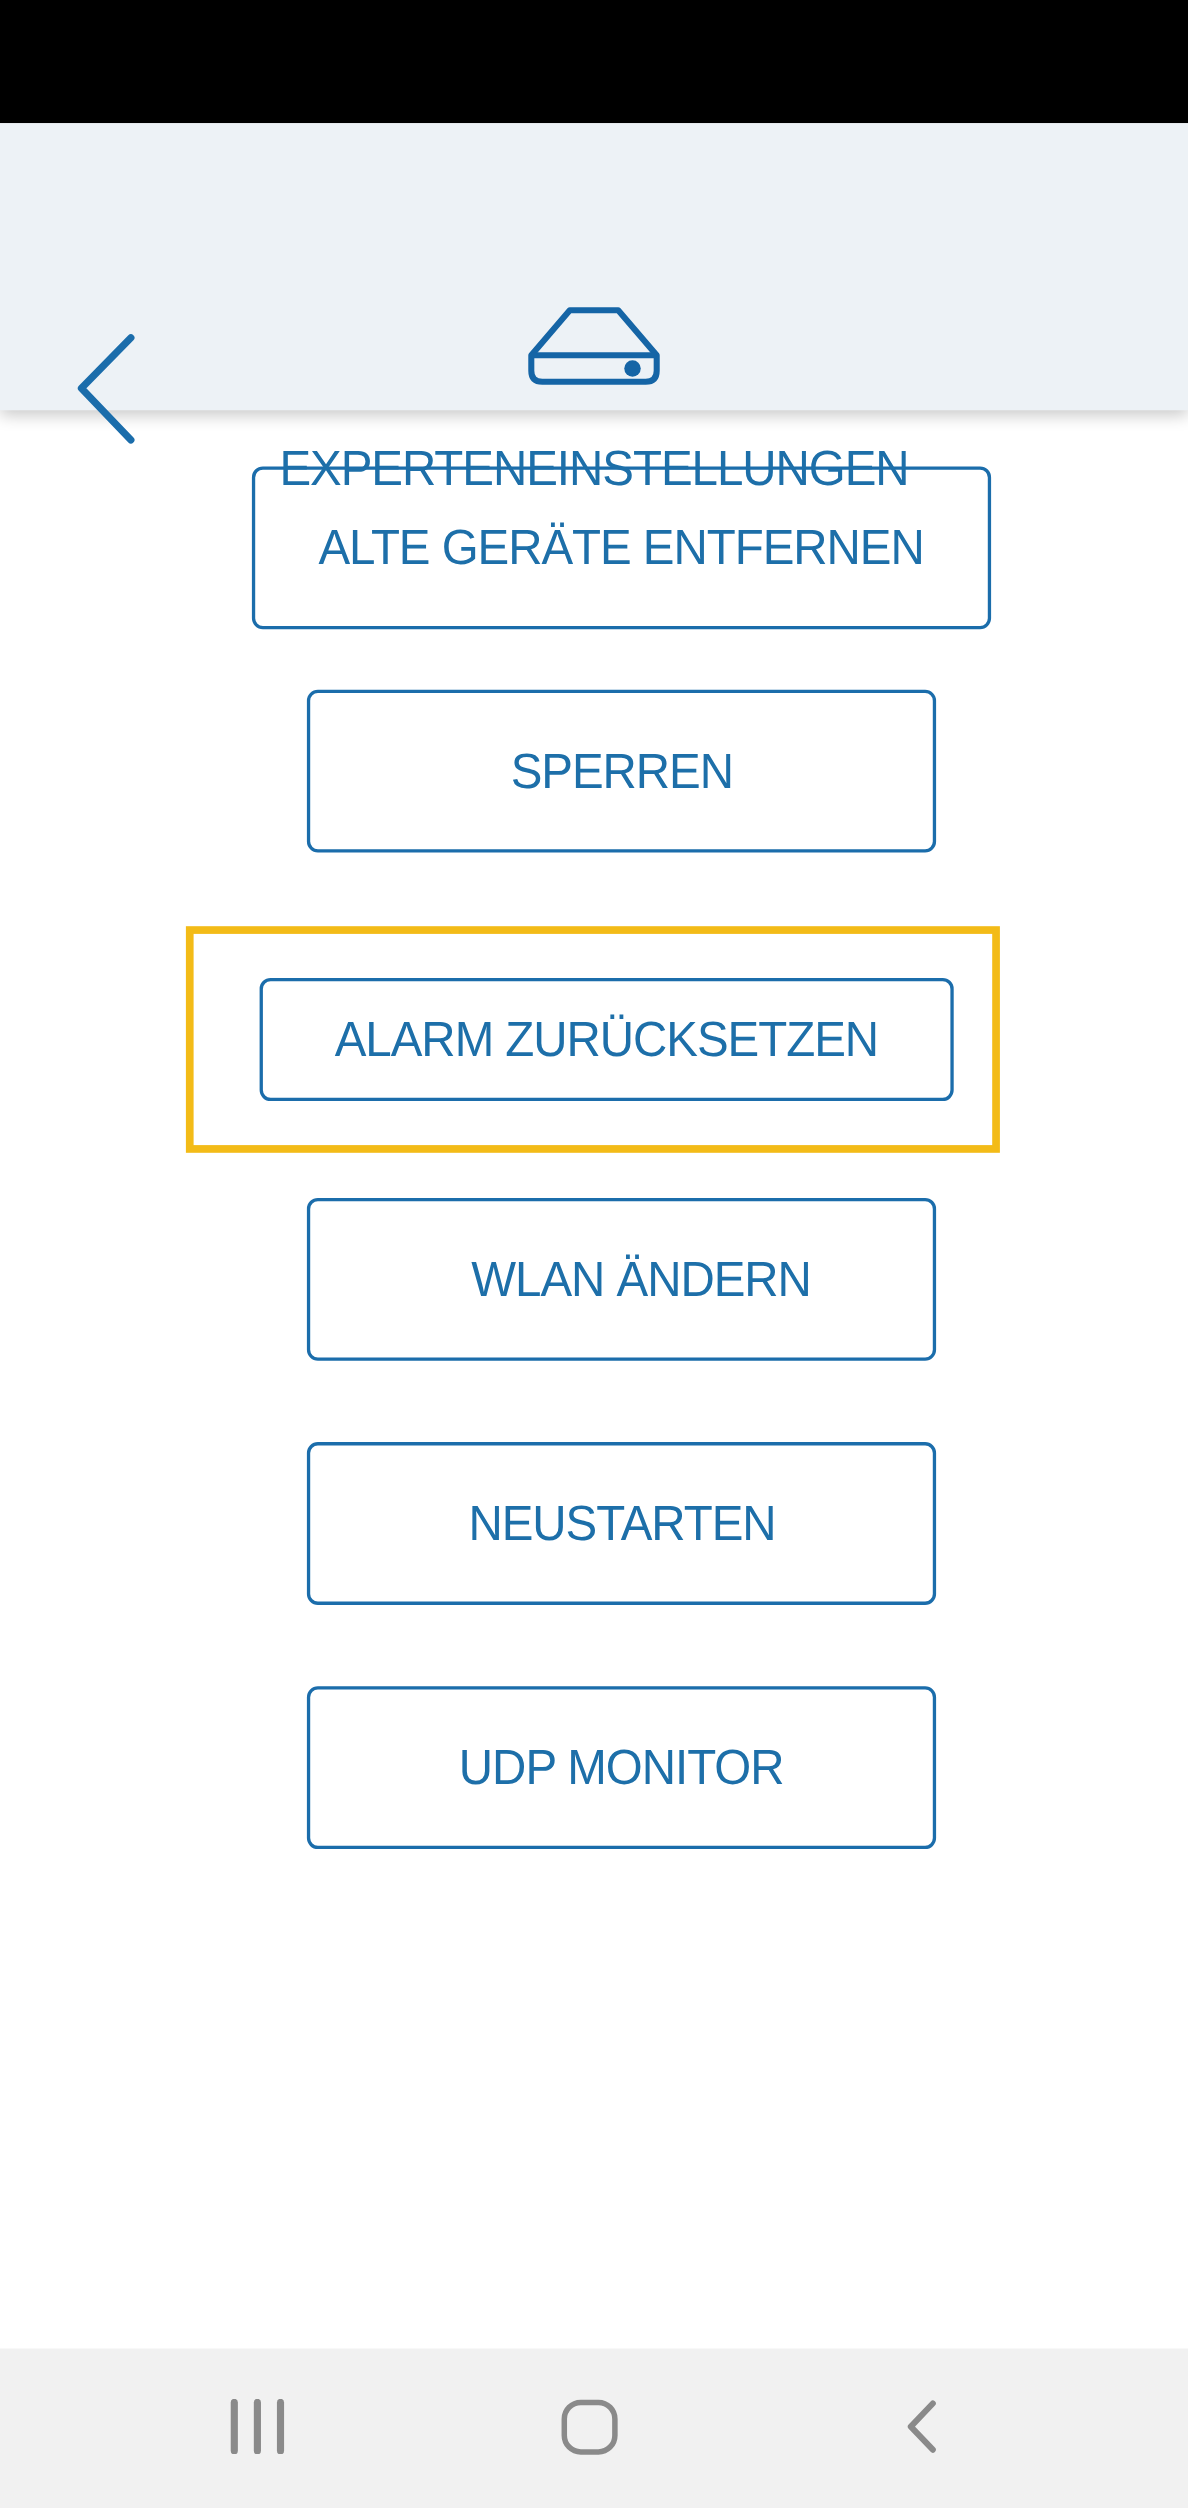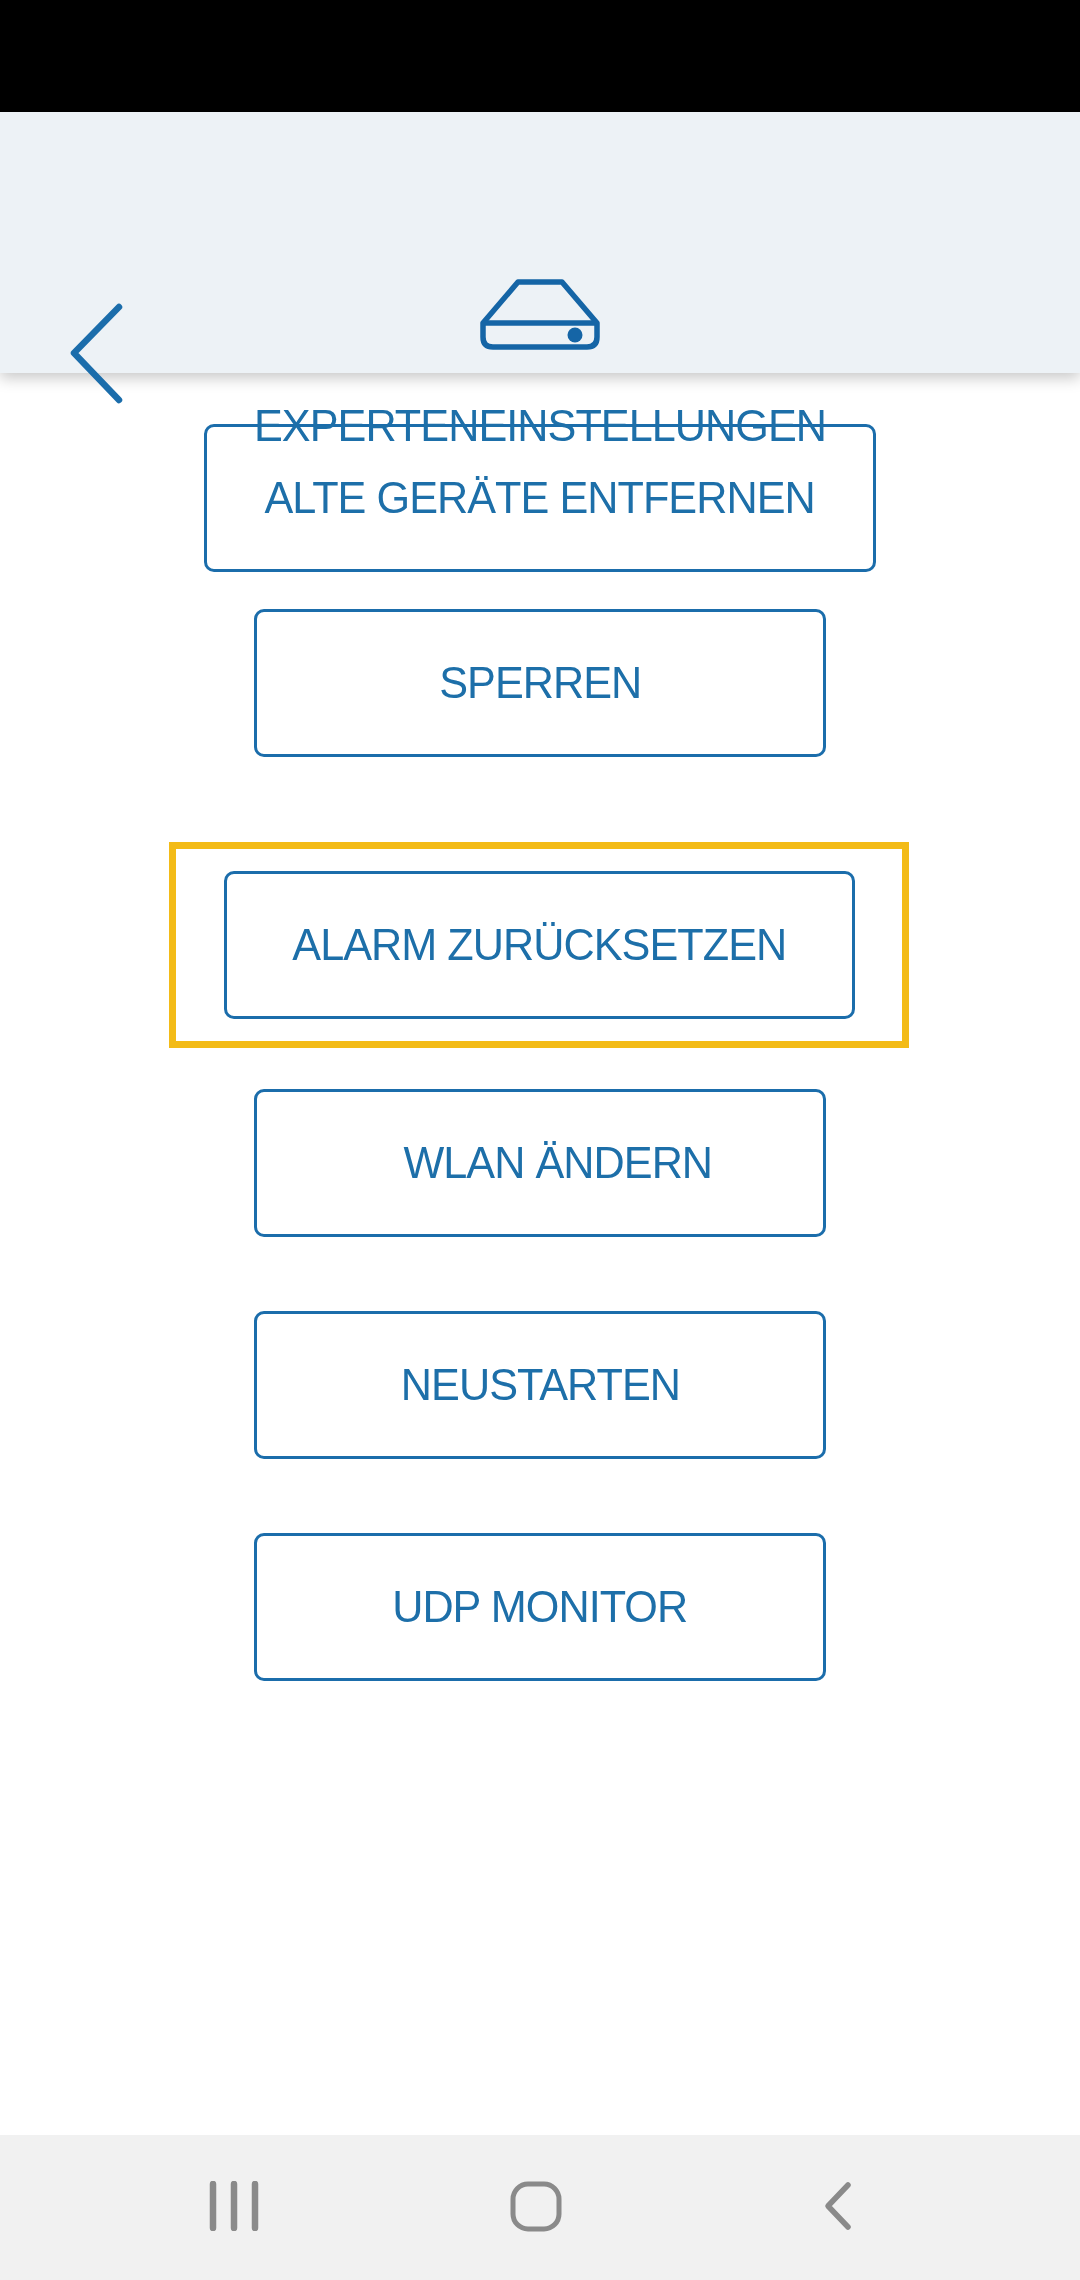--- a/index.html
+++ b/index.html
@@ -49,35 +49,36 @@
     background: #ffffff;
     border: 3px solid #1b6dab;
     border-radius: 10px;
     color: #1d6fa9;
     font-family: "Liberation Sans", "DejaVu Sans", sans-serif;
     font-size: 45px;
     letter-spacing: -1px;
     display: flex; align-items: center; justify-content: center;
     cursor: pointer;
     padding: 0;
+    margin-left: 25px;
   }
   .action-btn span { transform: scaleX(0.96); white-space: nowrap; }
   .btn-1 { left: 204px; top: 424px;  width: 672px; height: 148px; }
-  .btn-2 { left: 254px; top: 609px;  width: 572px; height: 148px; }
+  .btn-2 { left: 254px; top: 627px;  width: 572px; height: 148px; }
   .btn-4 { left: 254px; top: 1089px; width: 572px; height: 148px; padding-left: 36px; }
   .btn-5 { left: 254px; top: 1311px; width: 572px; height: 148px; }
   .btn-6 { left: 254px; top: 1533px; width: 572px; height: 148px; }
 
   .highlight-box {
     position: absolute; left: 169px; top: 842px; width: 740px; height: 206px;
     border: 7px solid #f3bb17;
     background: #ffffff;
     display: flex; align-items: center; justify-content: center;
   }
-  .btn-3 { position: relative; width: 631px; height: 148px; }
+  .btn-3 { position: relative; width: 631px; height: 112px; }
 
   
   .nav-bar {
     position: absolute; left: 0; top: 2135px; width: 1080px; height: 145px;
     background: #f1f1f1;
     display: flex; align-items: center;
   }
   .nav-btn {
     position: absolute; width: 140px; height: 145px;
     display: flex; align-items: center; justify-content: center;

